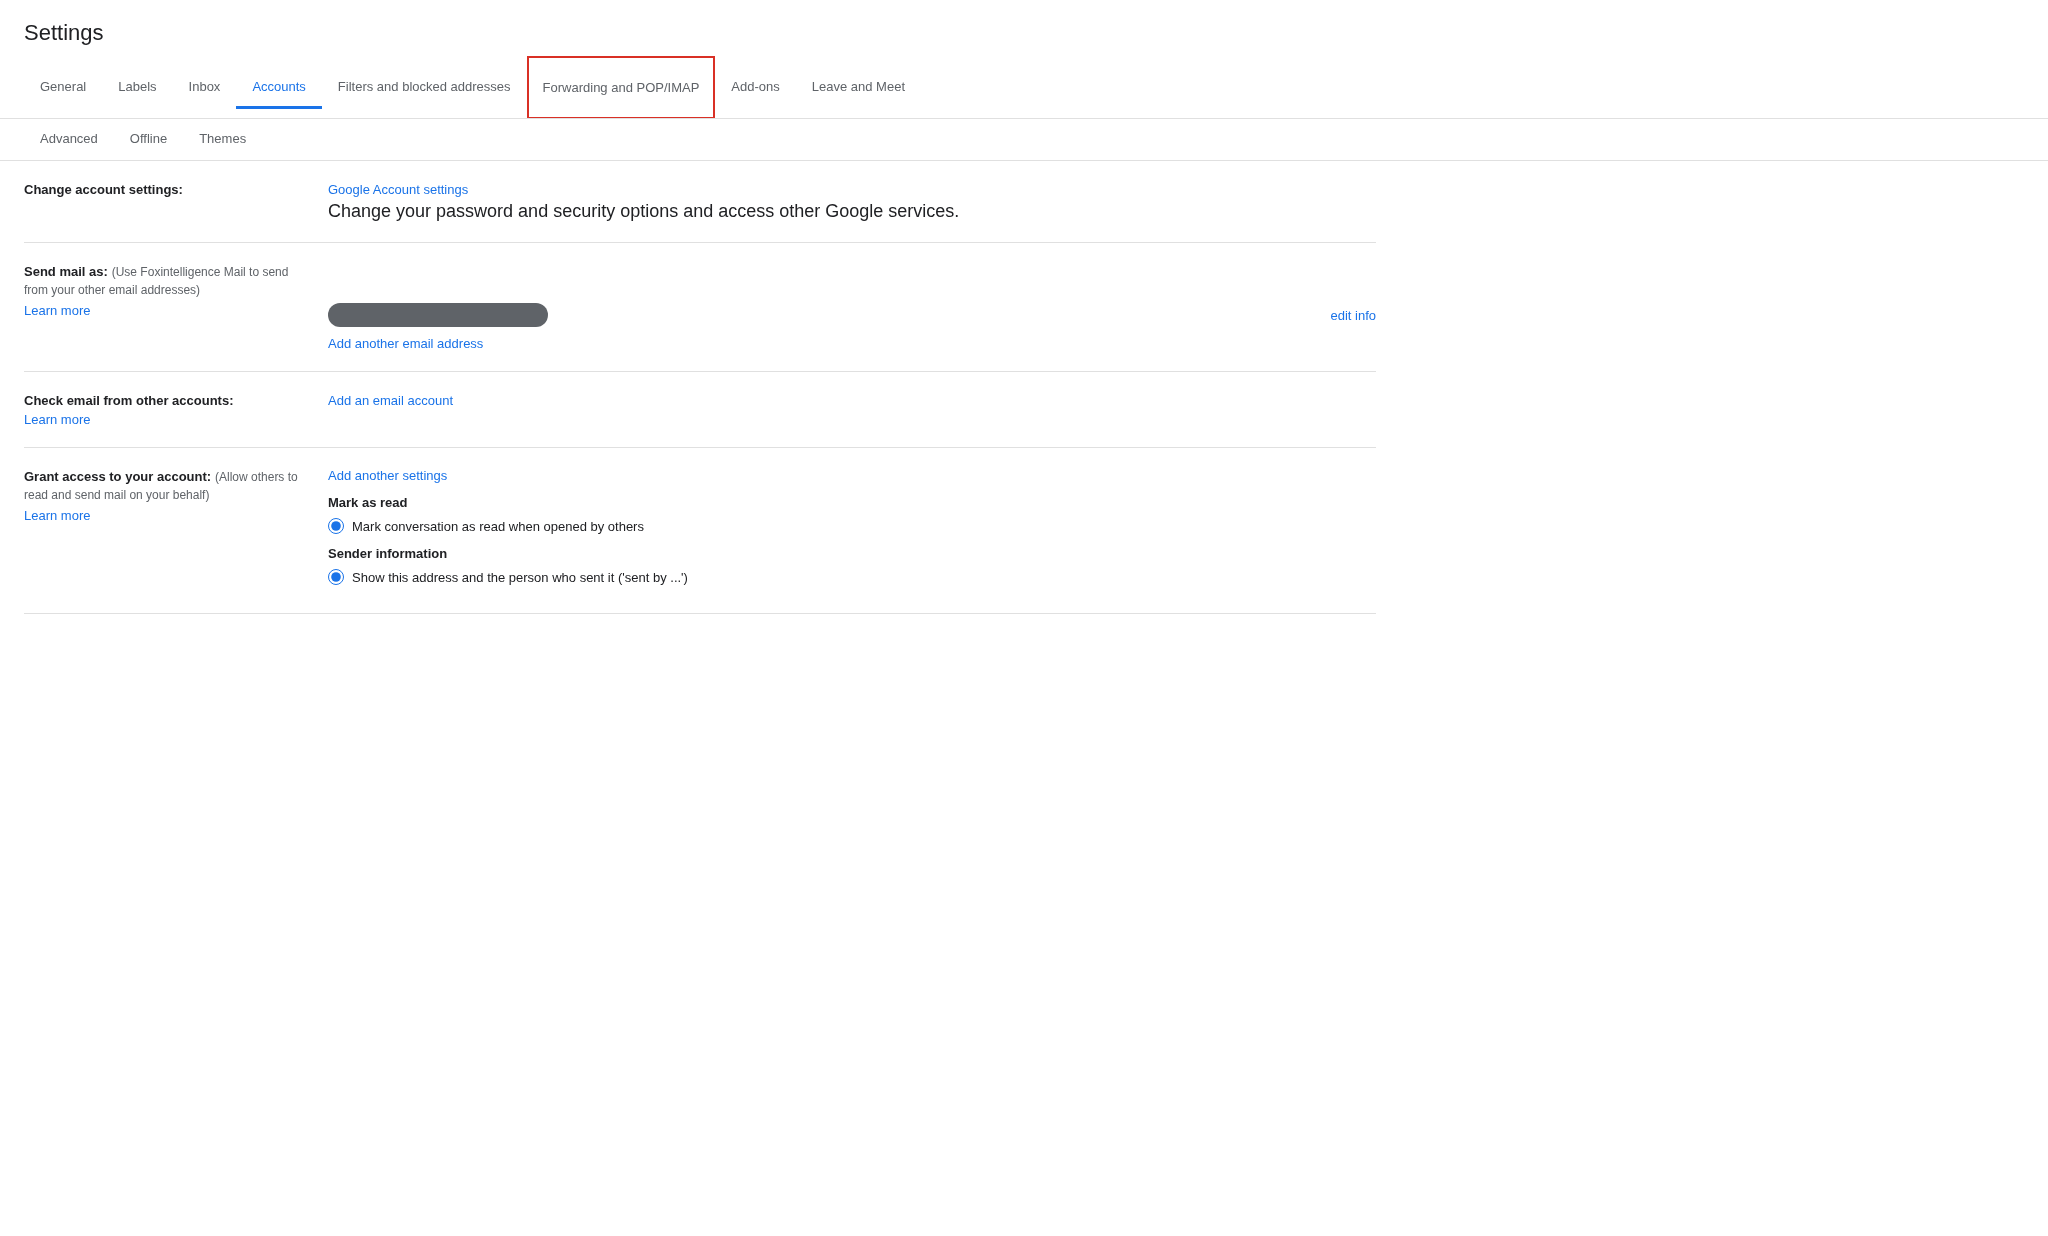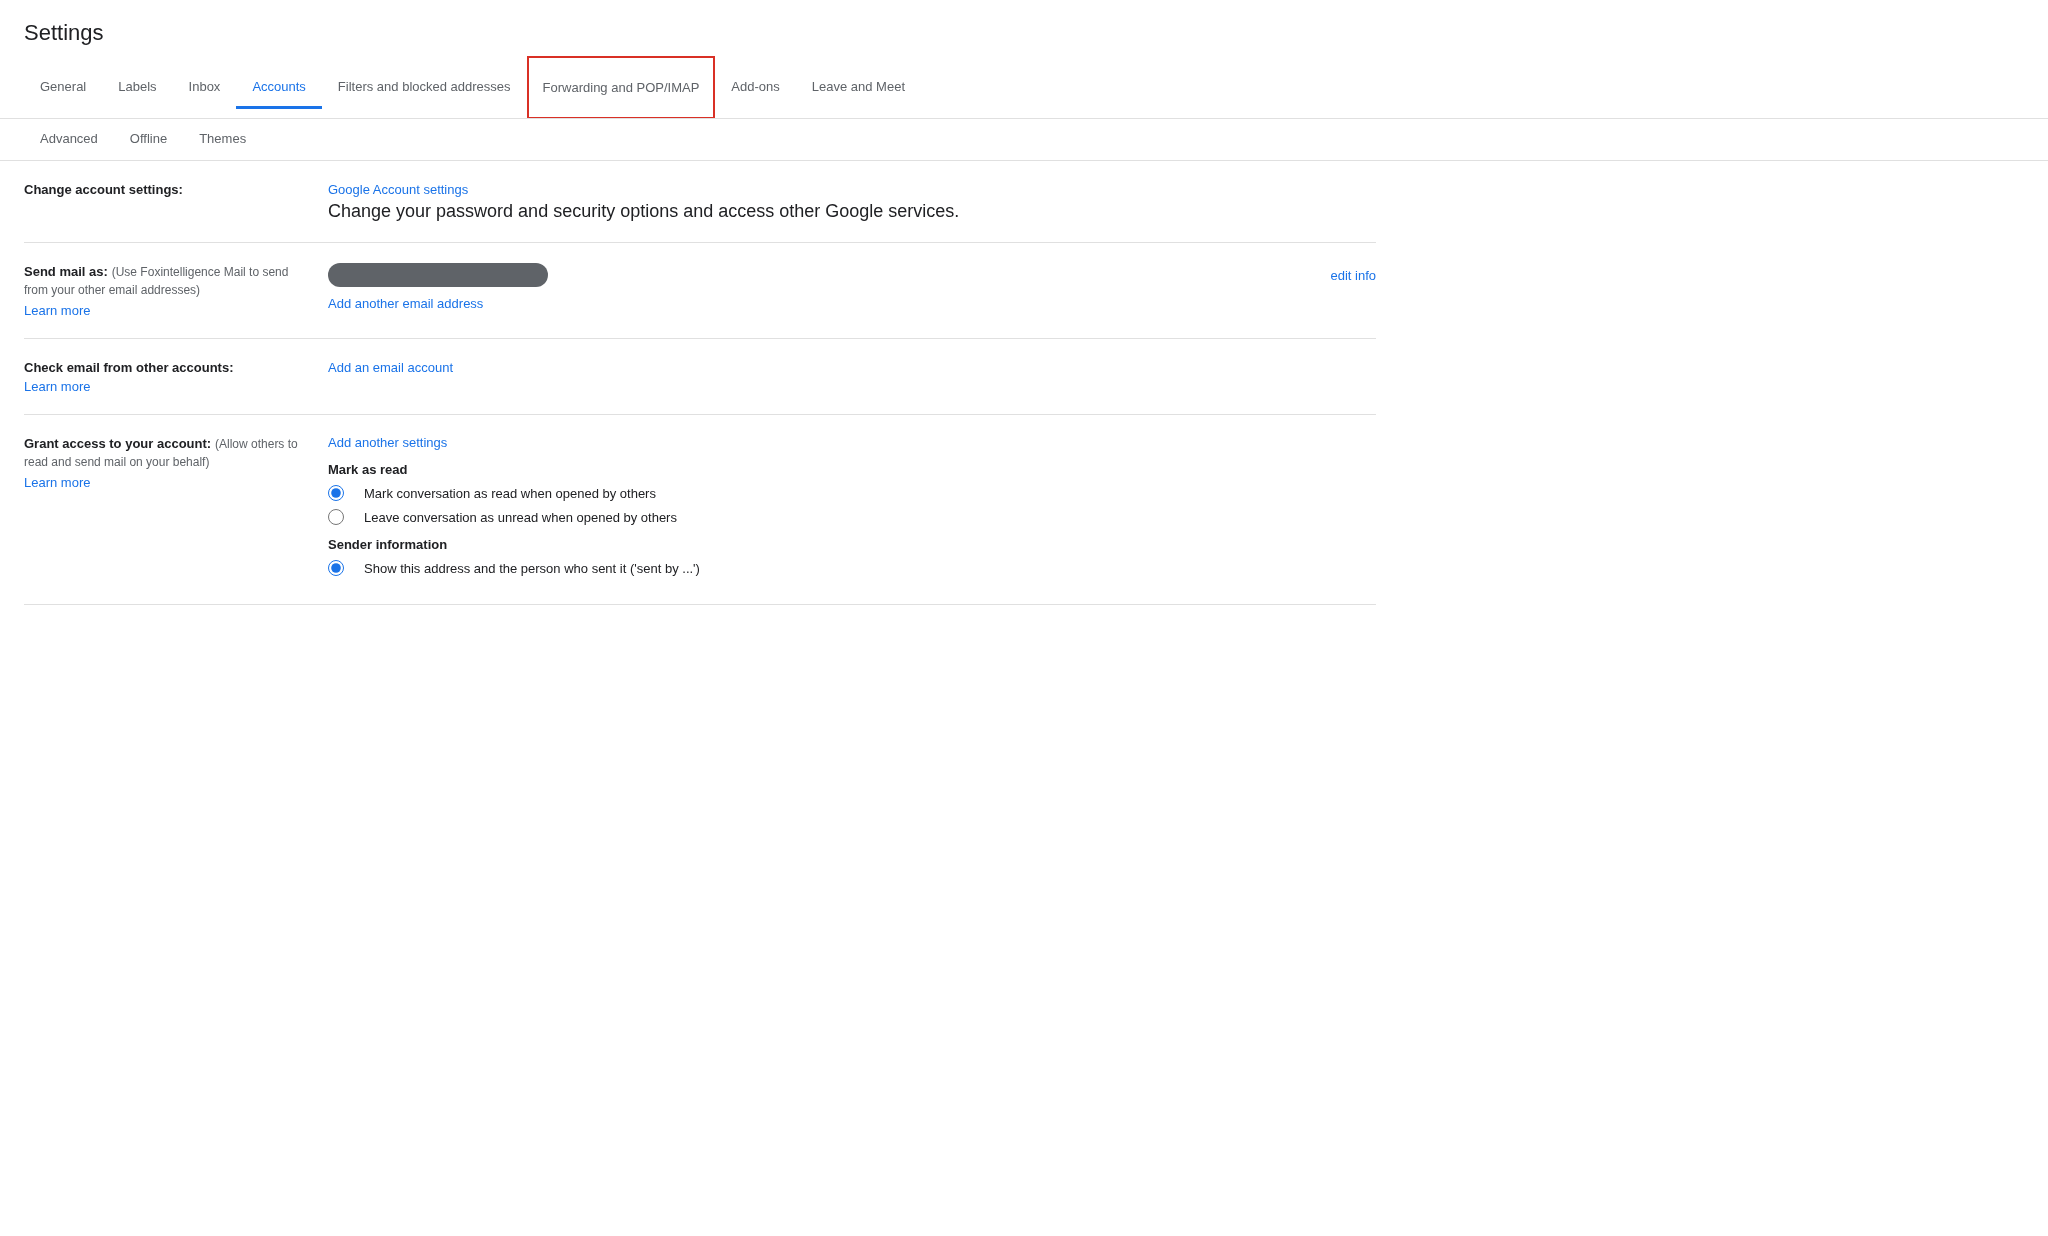--- a/index.html
+++ b/index.html
@@ -112,33 +112,34 @@
       height: 24px;
       width: 220px;
       display: inline-block;
       vertical-align: middle;
     }
     .send-mail-row {
       display: flex;
       align-items: center;
       justify-content: space-between;
       width: 100%;
+      margin-top: 40px;
     }
     .send-mail-left {
       display: flex;
       align-items: center;
       gap: 8px;
     }
     .radio-group {
       margin-top: 8px;
     }
     .radio-item {
       display: flex;
       align-items: center;
-      gap: 20px;
+      gap: 8px;
       margin-bottom: 8px;
       font-size: 13px;
       color: #202124;
     }
     .radio-item input[type="radio"] {
       width: 16px;
       height: 16px;
       accent-color: #1a73e8;
       cursor: pointer;
     }
@@ -227,24 +228,20 @@
     <div class="settings-value">
       <div class="grant-header-row">
         <a class="link-blue">Add another settings</a>
       </div>
       <div class="section-heading">Mark as read</div>
       <div class="radio-group">
         <label class="radio-item">
           <input type="radio" name="mark_read" checked="" style="">
           <span>Mark conversation as read when opened by others</span>
         </label>
-        <label class="radio-item">
-          <input type="radio" name="mark_read" style="">
-          <span>Leave conversation as unread when opened by others</span>
-        </label>
       </div>
       <div class="section-heading">Sender information</div>
       <div class="radio-group">
         <label class="radio-item">
           <input type="radio" name="sender_info" checked="" style="">
           <span>Show this address and the person who sent it ('sent by ...')</span>
         </label>
       </div>
     </div>
   </div>

